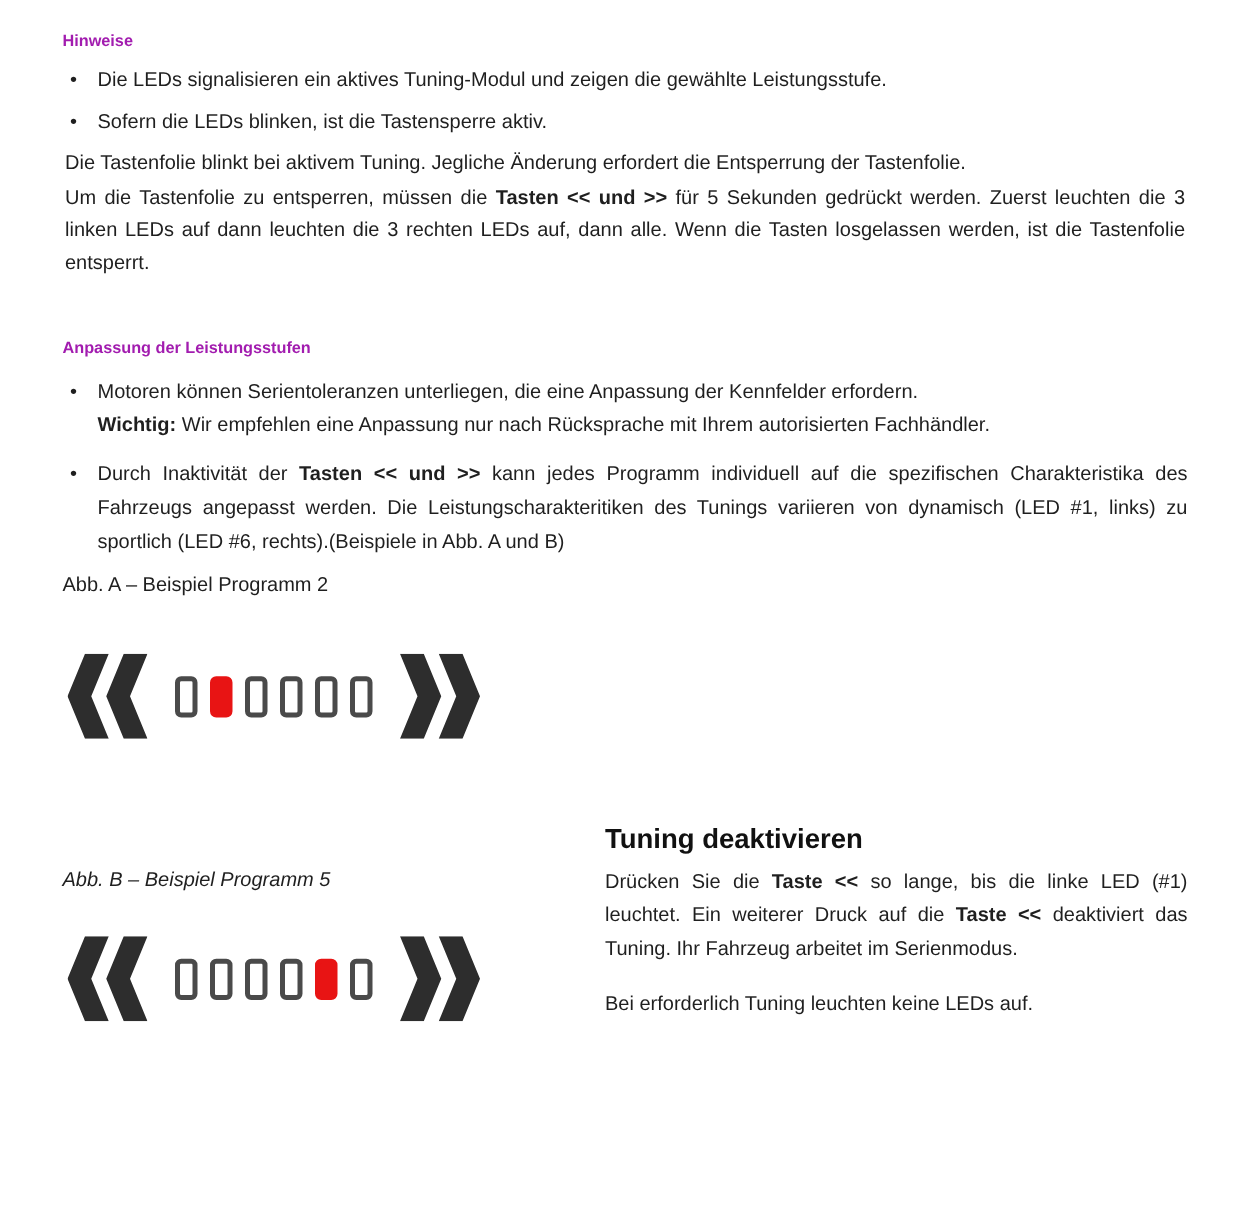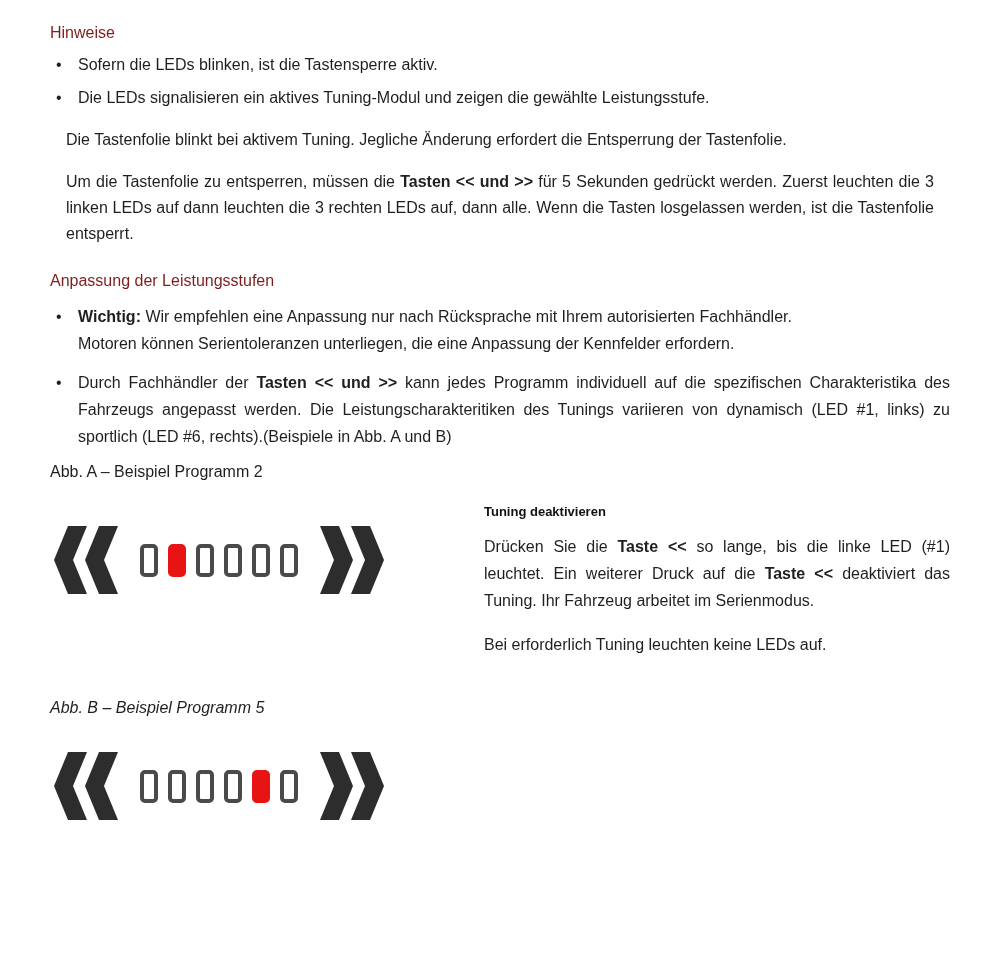--- a/index.html
+++ b/index.html
@@ -10,23 +10,23 @@
     font-family: "Liberation Sans", "DejaVu Sans", sans-serif;
     color: #1f1f1f;
     font-size: 16px;
   }
   .page {
     position: relative;
     width: 900px;
     padding: 23px 50px 0 50px;
   }
   h2.doc-heading {
-    font-size: 16px;
-    font-weight: normal;
-    color: #7f1d1d;
+    font-size: 13px;
+    font-weight: bold;
+    color: #a21caf;
     margin: 0;
     line-height: 20px;
   }
   ul.bullets {
     list-style: none;
     margin: 9px 0 0 0;
     padding: 0;
   }
   ul.bullets li {
     position: relative;
@@ -36,32 +36,33 @@
     text-align: justify;
   }
   ul.bullets li::before {
     content: "\2022";
     position: absolute;
     left: 6px;
     top: 0;
   }
   ul.bullets.loose li { line-height: 27px; margin-bottom: 12px; }
   p.body-para {
-    margin: 16px;
+    margin: 2px;
     line-height: 26px;
   }
   .justify { text-align: justify; }
   .mt-sec   { margin-top: 22px; }   
   .mt-para  { margin-top: 20px; }
   .mt-tight { margin-top: 2px; }
 
   
   .columns {
     display: flex;
     margin-top: 9px;
+    align-items: flex-end;
   }
   .fig-col { width: 434px; flex: none; }
   .text-col { flex: 1; padding-top: 40px; }
 
   .fig-label { line-height: 20px; }
   .led-panel {
     margin: 44px 0 0 4px;
     width: 330px;
     display: flex;
     align-items: center;
@@ -82,54 +83,54 @@
     border-radius: 5px;
     background: #ffffff;
   }
   .led.on {
     border-color: #e81414;
     background: #e81414;
   }
 
   
   .text-col h3 {
-    font-size: 13px;
+    font-size: 22px;
     font-weight: bold;
     color: #111111;
     margin: 0;
     line-height: 20px;
   }
   .text-col p {
     margin: 11px 0 0 0;
     line-height: 27px;
   }
   .text-col p.gap { margin-top: 17px; }
   .text-col h3.gap { margin-top: 16px; }
 </style>
 </head>
 <body>
 
 <div class="page">
 
   <h2 class="doc-heading">Hinweise</h2>
   <ul class="bullets">
+    <li><span>Die LEDs signalisieren ein aktives Tuning-Modul und zeigen die gewählte Leistungsstufe.</span></li>
     <li><span>Sofern die LEDs blinken, ist die Tastensperre aktiv.</span></li>
-    <li><span>Die LEDs signalisieren ein aktives Tuning-Modul und zeigen die gewählte Leistungsstufe.</span></li>
   </ul>
 
   <p class="body-para mt-para"><span>Die Tastenfolie blinkt bei aktivem Tuning. Jegliche Änderung erfordert die Entsperrung der Tastenfolie.</span></p>
   <p class="body-para mt-tight justify"><span>Um die Tastenfolie zu entsperren, müssen die </span><b>Tasten &lt;&lt; und &gt;&gt;</b><span> für 5 Sekunden gedrückt werden. Zuerst leuchten die 3 linken LEDs auf dann leuchten die 3 rechten LEDs auf, dann alle. Wenn die Tasten losgelassen werden, ist die Tastenfolie entsperrt.</span></p>
 
-  <h2 class="doc-heading" style="margin-top:24px;">Anpassung der Leistungsstufen</h2>
+  <h2 class="doc-heading" style="margin-top:44px;">Anpassung der Leistungsstufen</h2>
   <ul class="bullets loose" style="margin-top:12px;">
     <li>
+      <div><span>Motoren können Serientoleranzen unterliegen, die eine Anpassung der Kennfelder erfordern.</span></div>
       <div><b>Wichtig:</b><span> Wir empfehlen eine Anpassung nur nach Rücksprache mit Ihrem autorisierten Fachhändler.</span></div>
-      <div><span>Motoren können Serientoleranzen unterliegen, die eine Anpassung der Kennfelder erfordern.</span></div>
     </li>
-    <li class="justify"><span>Durch Fachhändler der </span><b>Tasten &lt;&lt; und &gt;&gt;</b><span> kann jedes Programm individuell auf die spezifischen Charakteristika des Fahrzeugs angepasst werden. Die Leistungscharakteritiken des Tunings variieren von dynamisch (LED #1, links) zu sportlich (LED #6, rechts).(Beispiele in Abb. A und B)</span></li>
+    <li class="justify"><span>Durch Inaktivität der </span><b>Tasten &lt;&lt; und &gt;&gt;</b><span> kann jedes Programm individuell auf die spezifischen Charakteristika des Fahrzeugs angepasst werden. Die Leistungscharakteritiken des Tunings variieren von dynamisch (LED #1, links) zu sportlich (LED #6, rechts).(Beispiele in Abb. A und B)</span></li>
   </ul>
 
   <div class="columns">
 
     <div class="fig-col">
       <div class="fig-label">Abb. A – Beispiel Programm 2</div>
 
       <div class="led-panel">
         <svg class="chevrons" width="64" height="68" viewBox="0 0 64 68">
           <polygon points="33,0 14,0 0,34 14,68 33,68 19,34"></polygon>

